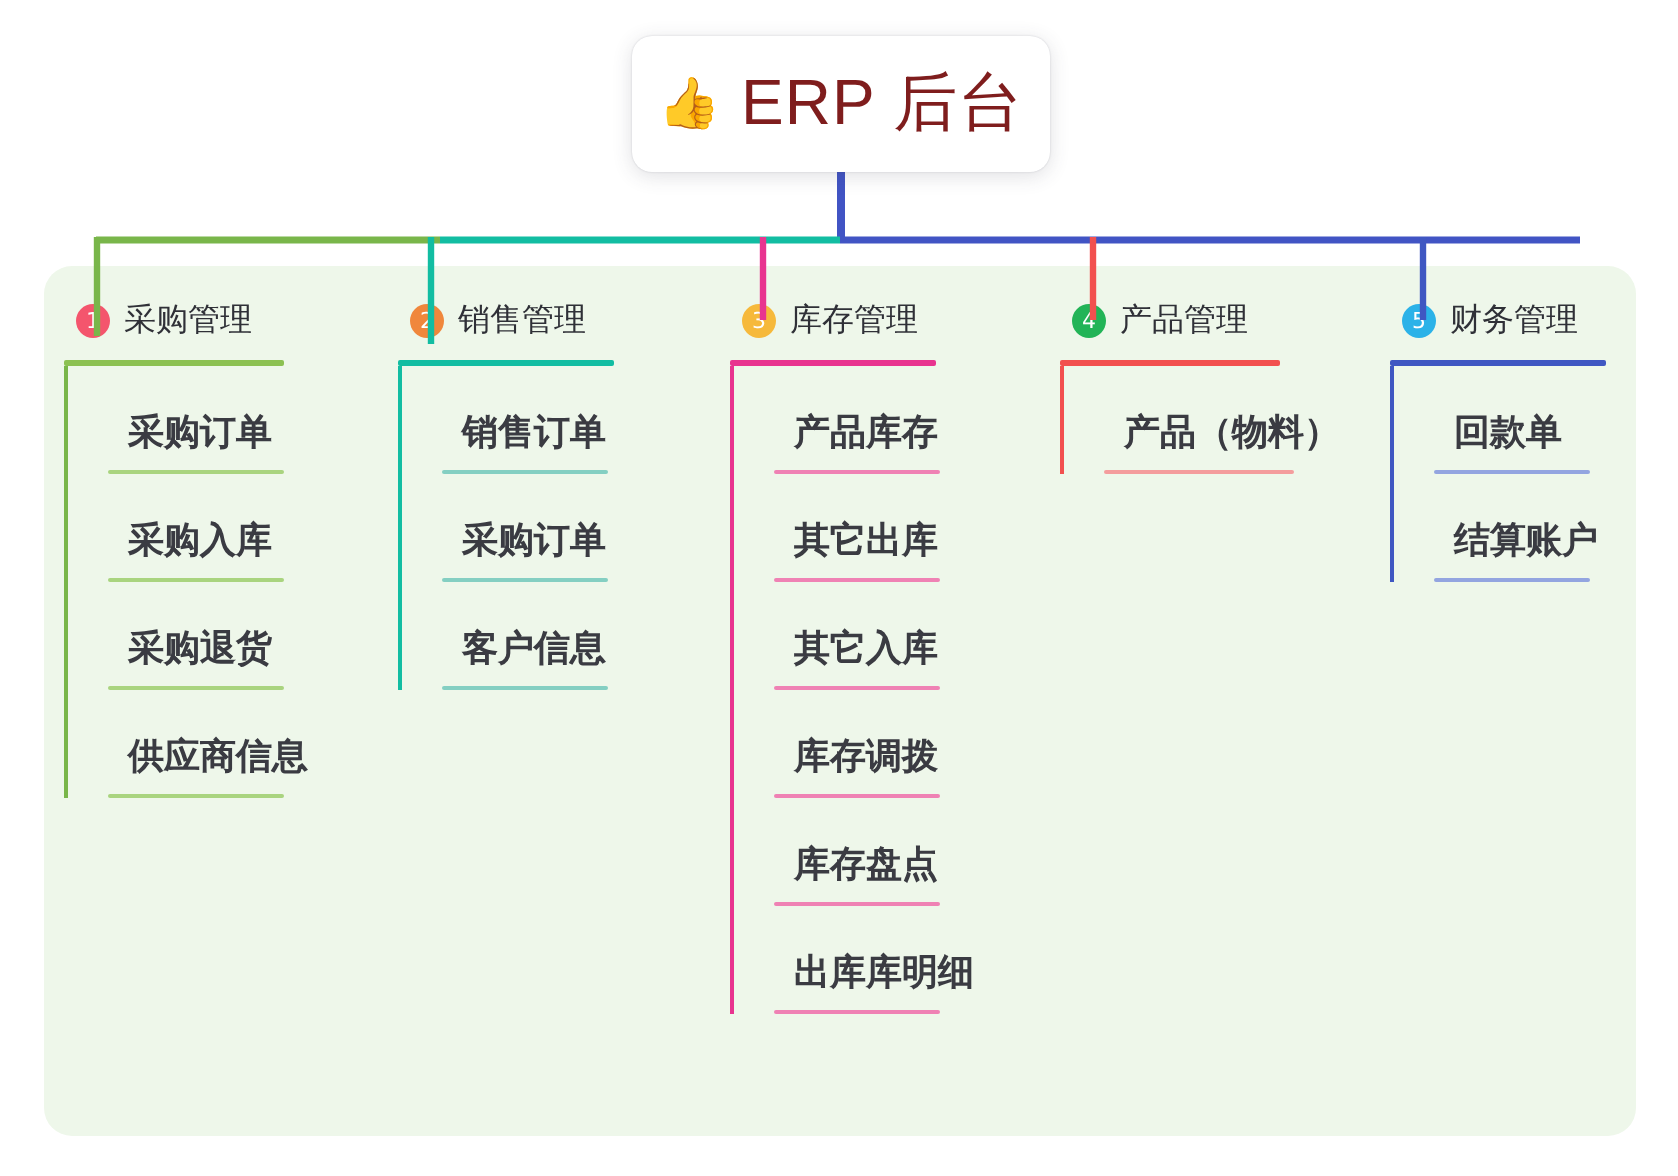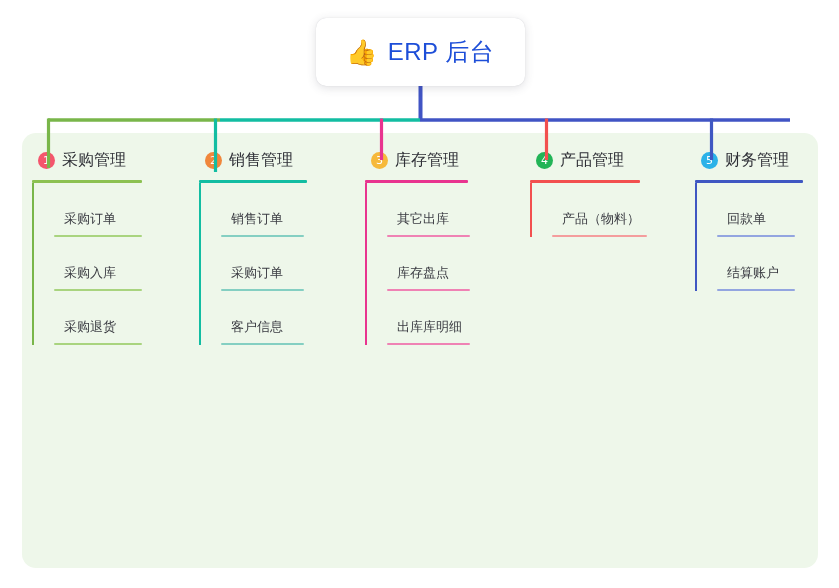--- a/index.html
+++ b/index.html
@@ -37,22 +37,22 @@
     gap: 10px;
     box-sizing: border-box;
     z-index: 6;
   }
   .root-emoji {
     font-size: 25px;
     line-height: 1;
     display: inline-block;
   }
   .root-title {
-    font-size: 24px;
-    color: #1d4ed8;
+    font-size: 32px;
+    color: #7f1d1d;
     letter-spacing: 0.5px;
     white-space: nowrap;
   }
 
   
   #wires {
     position: absolute;
     left: 0;
     top: 0;
     width: 839px;
@@ -130,23 +130,24 @@
     width: 2px;
   }
   .leaf {
     position: relative;
     height: 54px;
   }
   .leaf-text {
     position: absolute;
     left: 10px;
     bottom: 9px;
-    font-size: 13px;
+    font-size: 18px;
     color: #3a3b42;
     white-space: nowrap;
+    font-weight: bold;
   }
   .leaf-rule {
     position: absolute;
     left: 0;
     bottom: 0;
     height: 2px;
     border-radius: 1px;
   }
 </style>
 </head>
@@ -187,20 +188,24 @@
             <div class="leaf-rule" style="background: rgb(169, 212, 127); width: 88px;"></div>
           </div>
           <div class="leaf">
             <span class="leaf-text">采购入库</span>
             <div class="leaf-rule" style="background: rgb(169, 212, 127); width: 88px;"></div>
           </div>
           <div class="leaf">
             <span class="leaf-text">采购退货</span>
             <div class="leaf-rule" style="background: rgb(169, 212, 127); width: 88px;"></div>
           </div>
+          <div class="leaf">
+            <span class="leaf-text">供应商信息</span>
+            <div class="leaf-rule" style="background: rgb(169, 212, 127); width: 88px;"></div>
+          </div>
         </div>
       </div>
       <div class="column" style="width: 166px; padding-top: 13px;">
         <div class="col-head">
           <span class="badge" style="background: rgb(240, 135, 60);">2</span>
           <span class="col-title">销售管理</span>
         </div>
         <div class="head-rule" style="background: rgb(18, 189, 162); width: 108px;"></div>
         <div class="leaves">
           <div class="spine" style="background: rgb(18, 189, 162);"></div>
@@ -220,21 +225,33 @@
       </div>
       <div class="column" style="width: 165px; padding-top: 13px;">
         <div class="col-head">
           <span class="badge" style="background: rgb(246, 185, 59);">3</span>
           <span class="col-title">库存管理</span>
         </div>
         <div class="head-rule" style="background: rgb(232, 52, 143); width: 103px;"></div>
         <div class="leaves">
           <div class="spine" style="background: rgb(232, 52, 143);"></div>
           <div class="leaf">
+            <span class="leaf-text">产品库存</span>
+            <div class="leaf-rule" style="background: rgb(239, 130, 180); width: 83px;"></div>
+          </div>
+          <div class="leaf">
             <span class="leaf-text">其它出库</span>
+            <div class="leaf-rule" style="background: rgb(239, 130, 180); width: 83px;"></div>
+          </div>
+          <div class="leaf">
+            <span class="leaf-text">其它入库</span>
+            <div class="leaf-rule" style="background: rgb(239, 130, 180); width: 83px;"></div>
+          </div>
+          <div class="leaf">
+            <span class="leaf-text">库存调拨</span>
             <div class="leaf-rule" style="background: rgb(239, 130, 180); width: 83px;"></div>
           </div>
           <div class="leaf">
             <span class="leaf-text">库存盘点</span>
             <div class="leaf-rule" style="background: rgb(239, 130, 180); width: 83px;"></div>
           </div>
           <div class="leaf">
             <span class="leaf-text">出库库明细</span>
             <div class="leaf-rule" style="background: rgb(239, 130, 180); width: 83px;"></div>
           </div>

